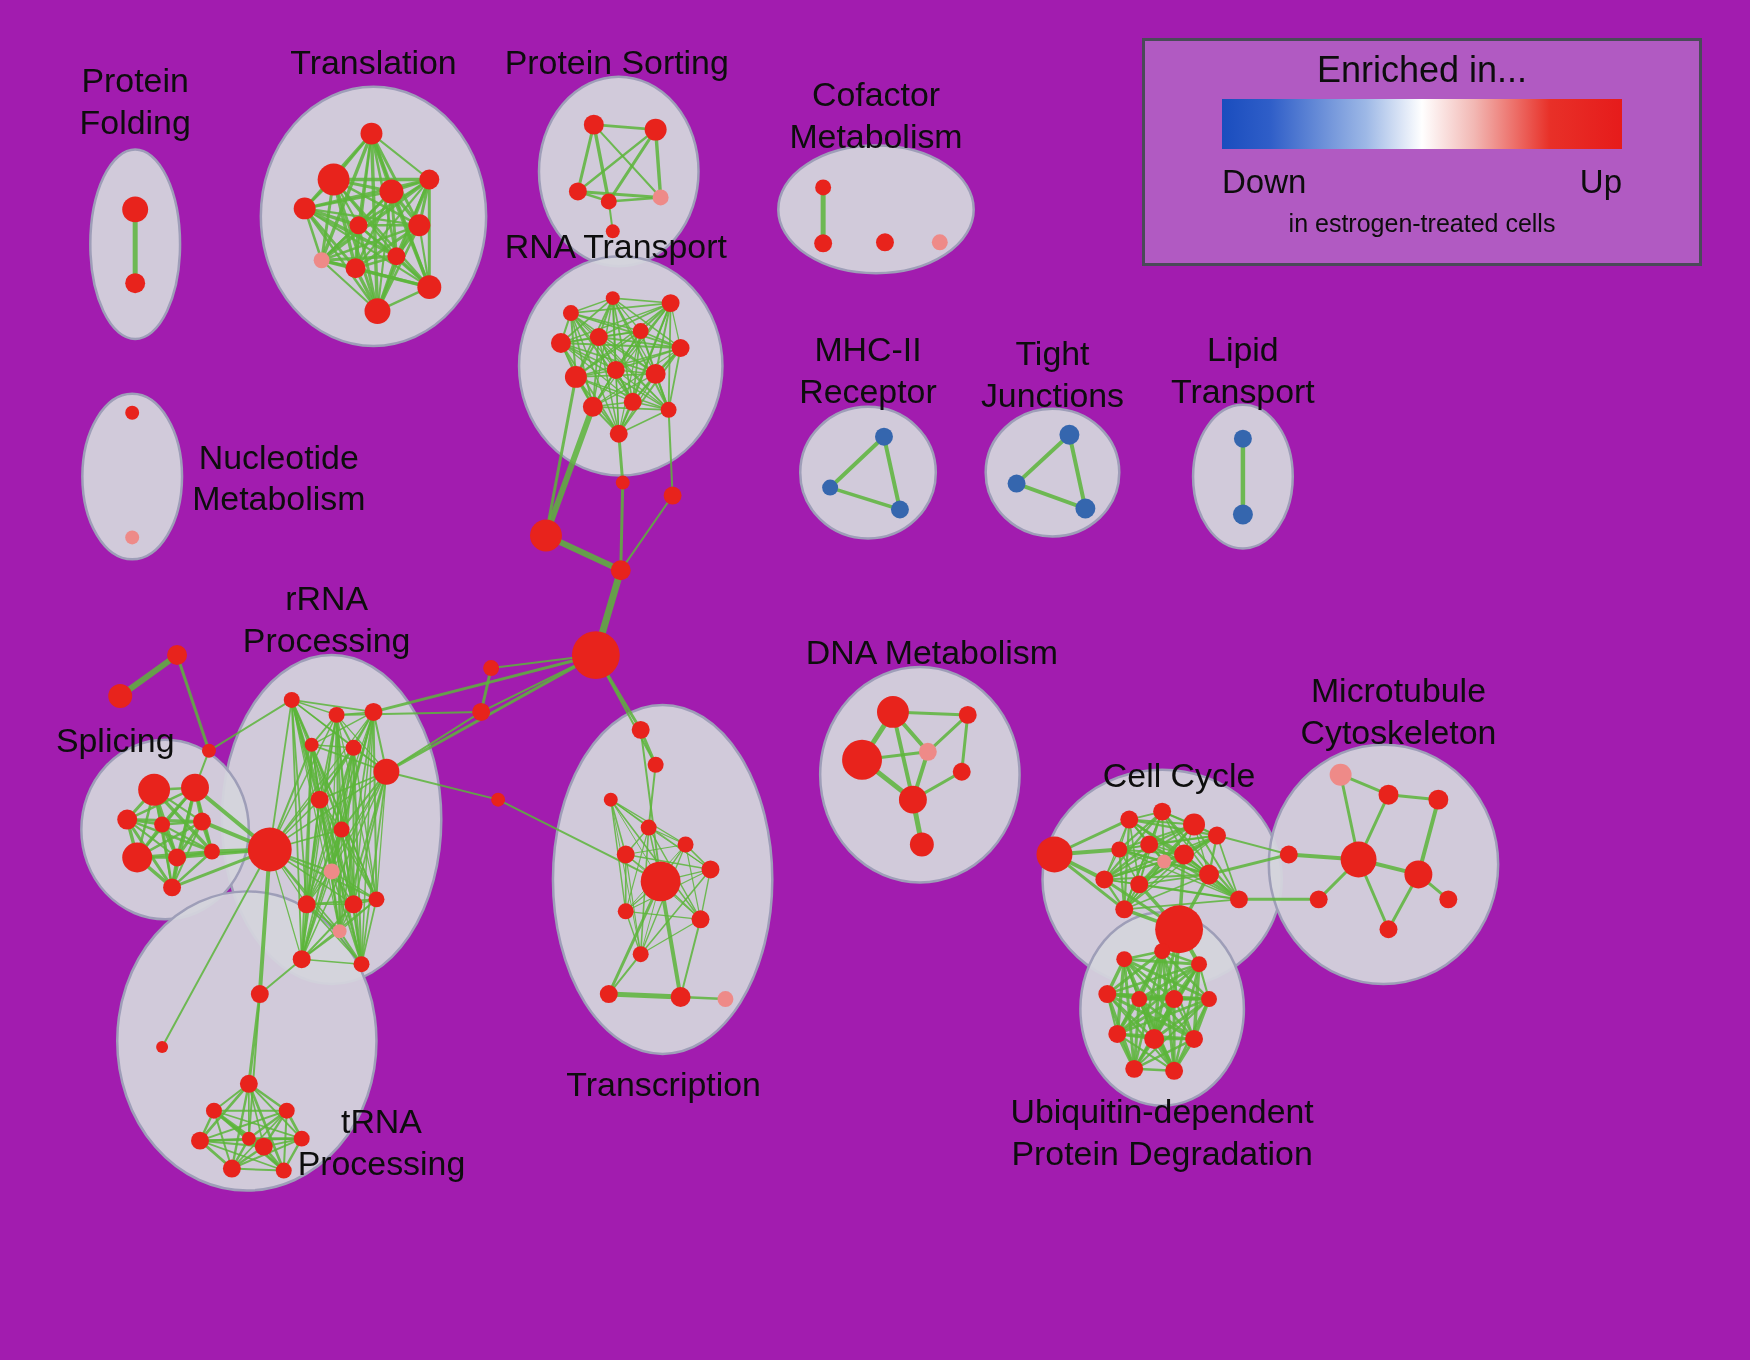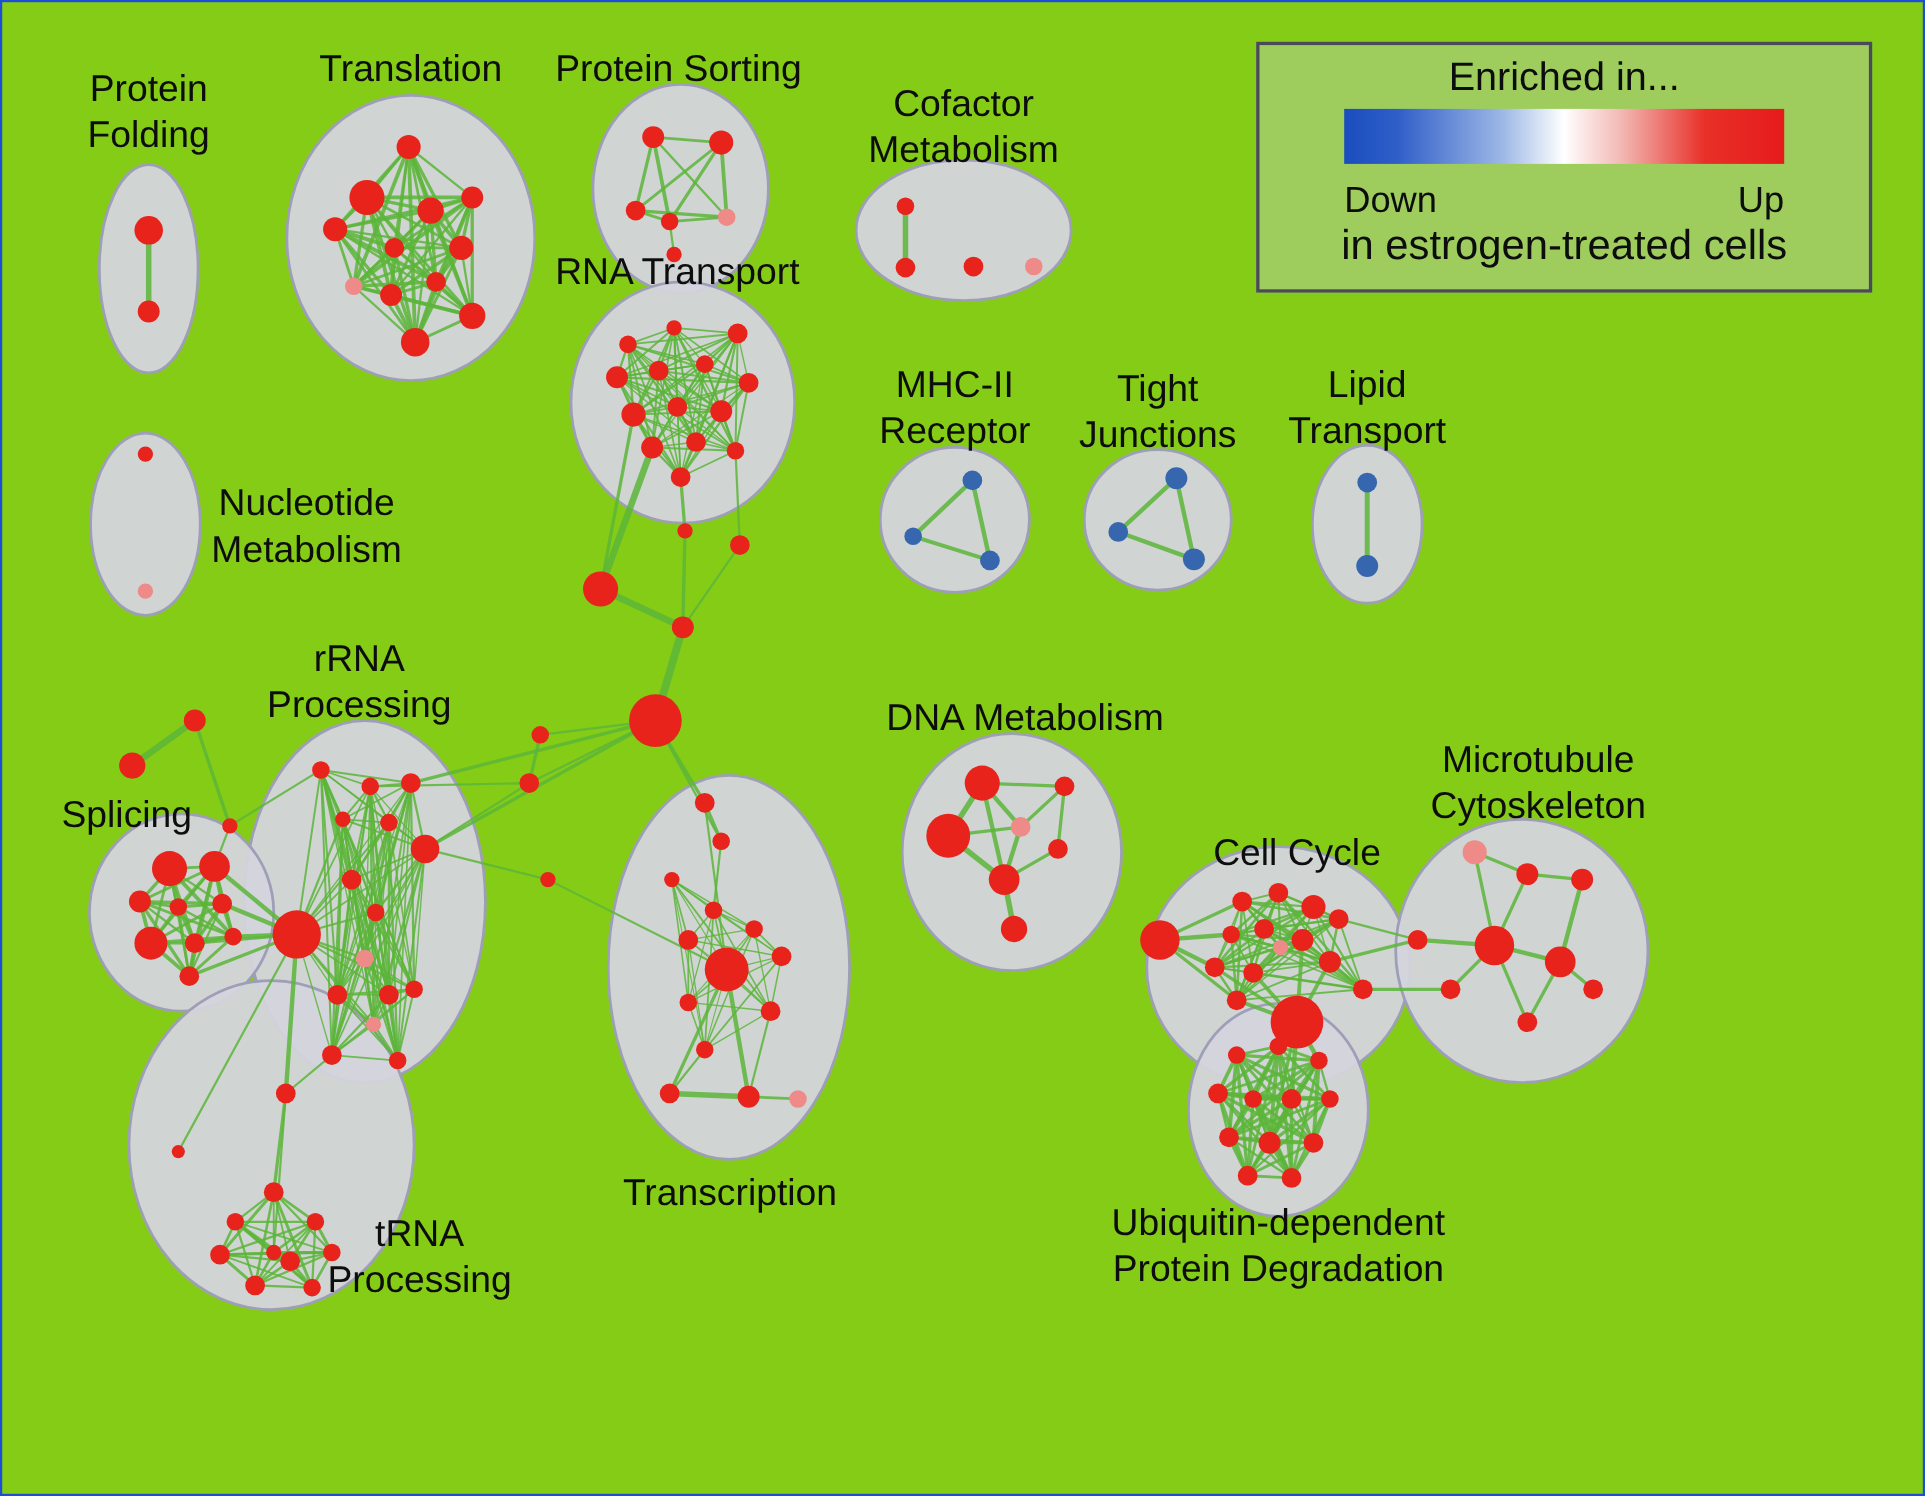--- a/index.html
+++ b/index.html
@@ -1,21 +1,21 @@
 <!DOCTYPE html>
 <html><head>
 <meta charset="utf-8">
 <style>
   html, body { margin: 0; padding: 0; background: #9a9ab0; }
   .figure {
     position: relative;
     width: 1750px;
     height: 1360px;
-    background: #84cc16;
-    border: 2px solid #1d4ed8;
+    background: #a21caf;
+    border: 2px solid #a21caf;
     box-sizing: border-box;
     overflow: hidden;
     font-family: "Liberation Sans", sans-serif;
   }
   .map-svg { position: absolute; left: 0; top: 0; width: 100%; height: 100%; }
   .map-svg text {
     font-family: "Liberation Sans", sans-serif;
     font-size: 34px;
     fill: #0d0d0d;
   }
@@ -39,21 +39,21 @@
   .legend-gradient { width: 100%; height: 50px; }
   .legend-ends {
     display: flex;
     justify-content: space-between;
     font-size: 33px;
     color: #0d0d0d;
     margin-top: 14px;
   }
   .legend-caption {
     text-align: center;
-    font-size: 38px;
+    font-size: 25px;
     line-height: 34px;
     color: #0d0d0d;
   }
   .legend-caption.first { margin-top: 5px; }
 </style>
 </head>
 <body>
 
 <div class="figure">
 

